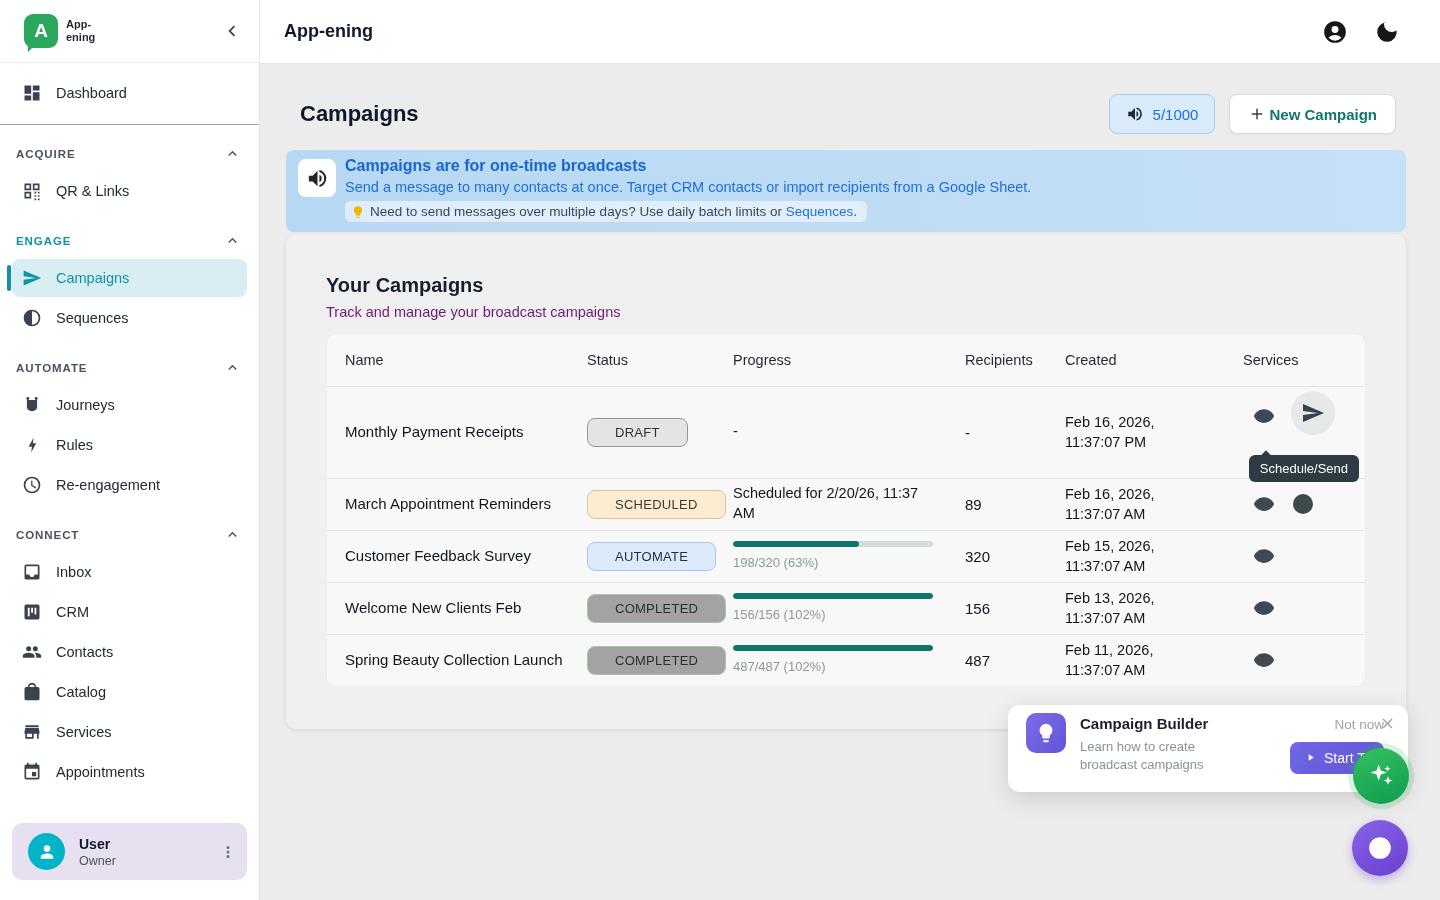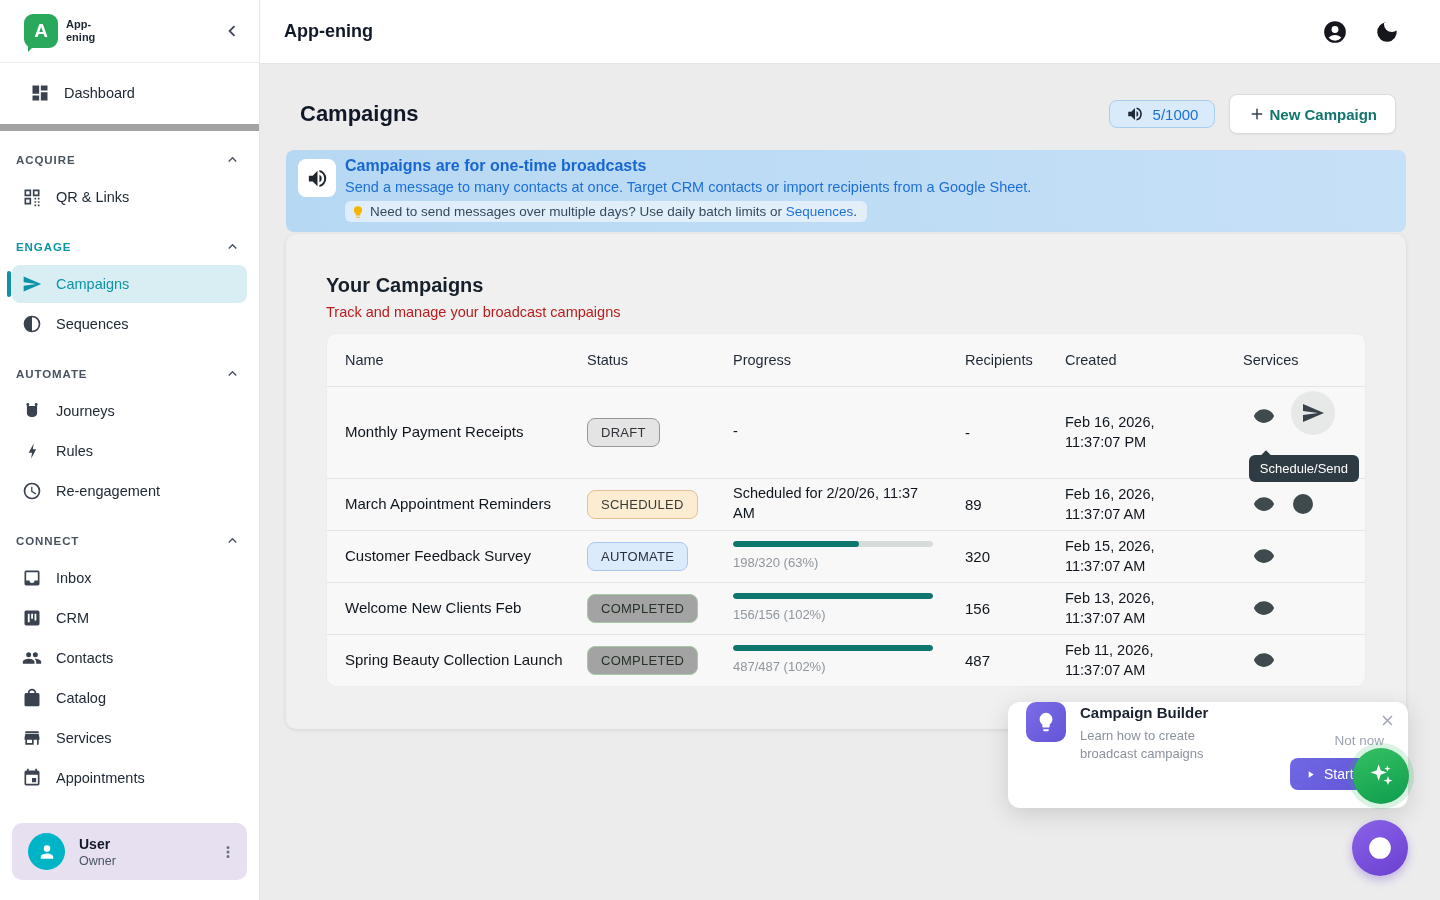--- a/index.html
+++ b/index.html
@@ -9,21 +9,21 @@
   .ic { display:inline-flex; align-items:center; justify-content:center; }
   .ic svg { width:100%; height:100%; fill:currentColor; }
 
   
   .sidebar { position:absolute; left:0; top:0; width:260px; height:900px; background:#fff; border-right:1px solid #e4e6e9; z-index:10; }
   .logo-row { height:63px; display:flex; align-items:center; padding:0 16px 0 24px; border-bottom:1px solid #ededf0; }
   .logo-mark { width:34px; height:34px; background:#2aa85c; border-radius:9px; color:#fff; font-weight:bold; font-size:19px; display:flex; align-items:center; justify-content:center; position:relative; }
   .logo-mark::after { content:""; position:absolute; left:4px; bottom:-4px; width:9px; height:9px; background:#2aa85c; clip-path:polygon(0 0, 100% 0, 0 100%); }
   .logo-word { margin-left:8px; font-size:11px; font-weight:bold; color:#1d2733; line-height:1.15; }
   .collapse-btn { margin-left:auto; width:22px; height:22px; color:#3c4554; cursor:pointer; }
-  .dash-block { padding:9px 8px 10px; border-bottom:7px solid #a3a3a3; }
+  .dash-block { padding:9px 0 10px; border-bottom:1px solid #a3a3a3; }
   .side-item { height:38px; margin:2px 12px; border-radius:8px; display:flex; align-items:center; gap:14px; padding-left:10px; cursor:pointer; color:#212b36; font-size:14.5px; position:relative; }
   .side-item .ic { width:20px; height:20px; color:#39424e; }
   .side-item.active { background:#d8eef3; color:#0d93a6; font-weight:500; }
   .side-item.active .ic { color:#0d93a6; }
   .side-item.active::before { content:""; position:absolute; left:-5px; top:6px; bottom:6px; width:4px; border-radius:4px; background:#0d93a6; }
   .side-sec-head { display:flex; align-items:center; justify-content:space-between; padding:20px 18px 8px 16px; }
   .side-sec-label { font-size:11.5px; font-weight:bold; letter-spacing:.08em; color:#49535f; }
   .side-sec-head.accent .side-sec-label { color:#0d93a6; }
   .side-sec-head .ic { width:17px; height:17px; color:#49535f; cursor:pointer; }
   .side-nav { height:760px; overflow:hidden; }
@@ -39,48 +39,48 @@
   .topbar { position:absolute; left:260px; top:0; right:0; height:64px; background:#fff; border-bottom:1px solid #e6e6e9; display:flex; align-items:center; padding:0 40px 0 24px; z-index:5; }
   .topbar-title { font-size:18px; font-weight:bold; color:#101828; }
   .topbar-icons { margin-left:auto; display:flex; gap:26px; }
   .topbar-icons .ic { width:26px; height:26px; color:#16161d; cursor:pointer; }
 
   
   .main { position:absolute; left:260px; top:64px; right:0; bottom:0; background:#ececec; padding:0 34px 0 26px; overflow:hidden; }
   .page-head { margin-top:30px; display:flex; align-items:center; justify-content:space-between; padding:0 10px 0 14px; }
   .page-title { font-size:22px; font-weight:600; color:#101828; }
   .head-actions { display:flex; gap:14px; align-items:center; }
-  .quota-badge { height:28px; border-radius:8px; background:#d9eafb; border:1.5px solid #a9cdf1; display:flex; align-items:center; gap:9px; padding:8px 16px; cursor:pointer;margin-left:22px; }
+  .quota-badge { height:40px; border-radius:8px; background:#d9eafb; border:1.5px solid #a9cdf1; display:flex; align-items:center; gap:9px; padding:8px 16px; cursor:pointer;margin-left:22px; }
   .quota-badge .ic { width:18px; height:18px; color:#1f2937; }
   .quota-badge span { font-size:15px; font-weight:500; color:#1d6fd8; }
   .btn-new { height:40px; border-radius:8px; background:#fff; border:1px solid #d8dbe0; box-shadow:0 1px 2px rgba(0,0,0,.05); display:flex; align-items:center; gap:3px; padding:0 18px; font-size:15px; font-weight:700; color:#12766d; cursor:pointer; font-family:inherit; }
   .btn-new .ic { width:18px; height:18px; color:#374151; }
 
   .banner { margin-top:16px; background:linear-gradient(90deg,#b7d8f3,#c6e0f7); border-radius:8px; display:flex; padding:7px 12px 9px; }
   .banner-iconbox { width:38px; height:38px; background:#fff; border-radius:8px; display:flex; align-items:center; justify-content:center; color:#20262e; flex:none; margin-top:2px; }
   .banner-iconbox svg { width:23px; height:23px; }
   .banner-text { margin-left:9px; }
   .banner-title { font-size:16px; font-weight:bold; color:#1766d1; }
   .banner-body { font-size:14.5px; color:#1d6fd8; margin-top:4px; }
   .banner-tip { display:inline-flex; align-items:center; gap:5px; margin-top:6px; background:rgba(255,255,255,.55); border-radius:6px; padding:3px 10px 3px 6px; font-size:13.5px; color:#36495c; }
   .banner-tip .ic { width:14px; height:14px; color:#f4b400; }
   .banner-tip a { color:#1d6fd8; text-decoration:none; cursor:pointer; }
 
   .campaigns-card { margin-top:2px; background:#f0f0f1; border-radius:10px; box-shadow:0 1px 4px rgba(0,0,0,.10); padding:40px 40px 42px; }
   .card-title { font-size:20px; font-weight:600; color:#15202b; }
-  .card-sub { font-size:14.5px; color:#b91c1c; margin-top:7px; }
+  .card-sub { font-size:14.5px; color:#701a75; margin-top:7px; }
 
   .table { margin-top:13px; background:#f8f8f8; border-radius:10px; border:1px solid #ececec; overflow:visible; }
   .t-head, .t-row { display:grid; grid-template-columns:242px 146px 232px 100px 178px 1fr; padding:0 18px; align-items:center; }
   .t-head { height:52px; }
   .t-head div { font-size:14.5px; color:#1f2937; font-weight:500; }
   .t-row { min-height:52px; border-top:1px solid #e4e4e4; }
   .t-row.tall { min-height:92px; }
   .cell-name { font-size:15px; color:#10161d; line-height:1.35; padding-right:24px; }
-  .badge { display:inline-block; padding:6px 13px; border-radius:8px; font-size:13px; letter-spacing:.02em; border:1px solid; }
+  .badge { display:inline-block; padding:6px 27px; border-radius:8px; font-size:13px; letter-spacing:.02em; border:1px solid; }
   .badge-draft { background:#e4e4e5; border-color:#96979b; color:#2f3338; }
   .badge-scheduled { background:#fcecd2; border-color:#e3c093; color:#3b3a35; }
   .badge-running { background:#dcebfc; border-color:#a9c6ef; color:#28303c; }
   .badge-completed { background:#a3a3a3; border-color:#a3cba3; color:#273329; }
   .cell-progress { font-size:14.5px; color:#10161d; padding-right:28px; line-height:1.35; }
   .pbar { width:200px; height:6px; border-radius:4px; background:#d6dcda; overflow:hidden; }
   .pbar-fill { height:100%; border-radius:4px; background:#0f766e; }
   .p-sub { margin-top:7px; font-size:13px; color:#8f979e; }
   .cell-recipients { font-size:15px; color:#10161d; }
   .cell-created { font-size:14.5px; color:#10161d; line-height:1.4; }
@@ -88,26 +88,26 @@
   .t-row.tall .cell-actions { align-self:start; margin-top:10px; }
   .icon-btn { width:22px; height:22px; color:#3f4a4f; background:none; border:none; cursor:pointer; padding:0; }
   .icon-btn svg { width:100%; height:100%; fill:currentColor; }
   .icon-btn.lg { width:24px; height:24px; }
   .send-circle { width:44px; height:44px; border-radius:50%; background:#e7e9e9; border:none; display:flex; align-items:center; justify-content:center; color:#37424a; cursor:pointer; margin-top:-6px; }
   .send-circle svg { width:24px; height:24px; fill:currentColor; }
   .tooltip { position:absolute; top:58px; right:-12px; background:#2f3b42; color:#fff; font-size:13px; padding:6px 11px; border-radius:6px; white-space:nowrap; z-index:20; }
   .tooltip::before { content:""; position:absolute; top:-3px; left:13px; width:8px; height:8px; background:#2f3b42; transform:rotate(45deg); }
 
   
-  .popup { position:absolute; right:32px; bottom:92px; width:400px; background:#fff; border-radius:12px; box-shadow:0 6px 24px rgba(0,0,0,.14); padding:0 16px 18px 18px; display:flex; gap:14px; z-index:40; }
+  .popup { position:absolute; right:32px; bottom:108px; width:400px; background:#fff; border-radius:12px; box-shadow:0 6px 24px rgba(0,0,0,.14); padding:8px 16px 18px 18px; display:flex; gap:14px; z-index:40; }
   .popup-icon { width:40px; height:40px; border-radius:10px; background:linear-gradient(135deg,#7b6ce6,#6355d8); color:#fff; display:flex; align-items:center; justify-content:center; flex:none; }
   .popup-icon svg { width:22px; height:22px; }
   .popup-title { font-size:15px; font-weight:bold; color:#1a2230; margin-top:2px; }
   .popup-sub { font-size:13px; color:#8b929c; margin-top:6px; line-height:1.4; width:140px; }
-  .popup-right { margin-left:auto; display:flex; flex-direction:column; align-items:flex-end; gap:10px; padding:4px 8px 0 0;margin-top:27px; }
+  .popup-right { margin-left:auto; display:flex; flex-direction:column; align-items:flex-end; gap:10px; padding:4px 8px 0 0; }
   .notnow { font-size:13.5px; color:#9ca3af; background:none; border:none; cursor:pointer; font-family:inherit; }
   .start-btn { background:linear-gradient(135deg,#7168e4,#5f54d6); color:#fff; border:none; border-radius:8px; font-size:14px; font-family:inherit; display:flex; align-items:center; gap:8px; padding:8px 12px 8px 15px; width:94px; overflow:hidden; cursor:pointer; white-space:nowrap; }
   .start-btn .ic { width:11px; height:11px; color:#fff; flex:none; }
   .popup-close { position:absolute; top:10px; right:12px; width:17px; height:17px; color:#9ca3af; background:none; border:none; cursor:pointer; padding:0; }
   .popup-close svg { width:100%; height:100%; fill:currentColor; }
   .fab { position:absolute; width:56px; height:56px; border-radius:50%; border:none; display:flex; align-items:center; justify-content:center; color:#fff; cursor:pointer; }
   .fab svg { width:28px; height:28px; fill:currentColor; }
   .fab-ai { right:31px; bottom:96px; background:linear-gradient(160deg,#35c061,#0e9d4f); box-shadow:0 0 0 5px rgba(46,184,92,.18); z-index:50; }
   .fab-help { right:32px; bottom:24px; background:linear-gradient(150deg,#8a63e8,#6a3fd0); box-shadow:0 4px 10px rgba(106,63,208,.35); z-index:50; }
 </style>

